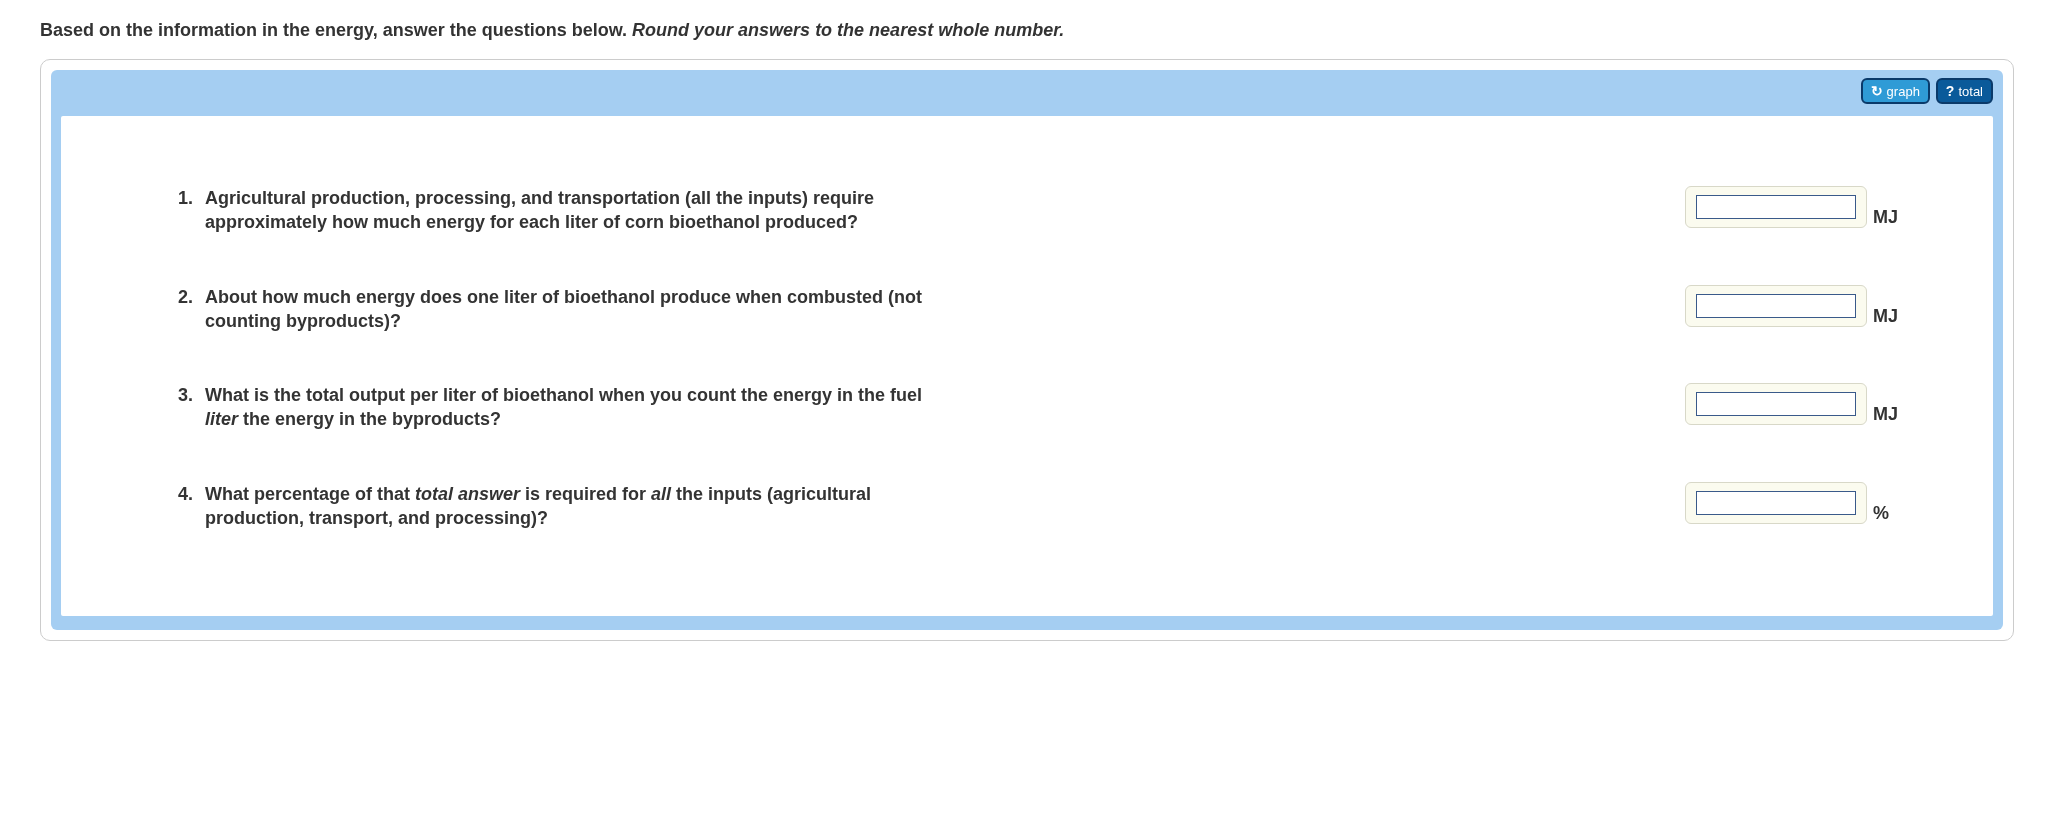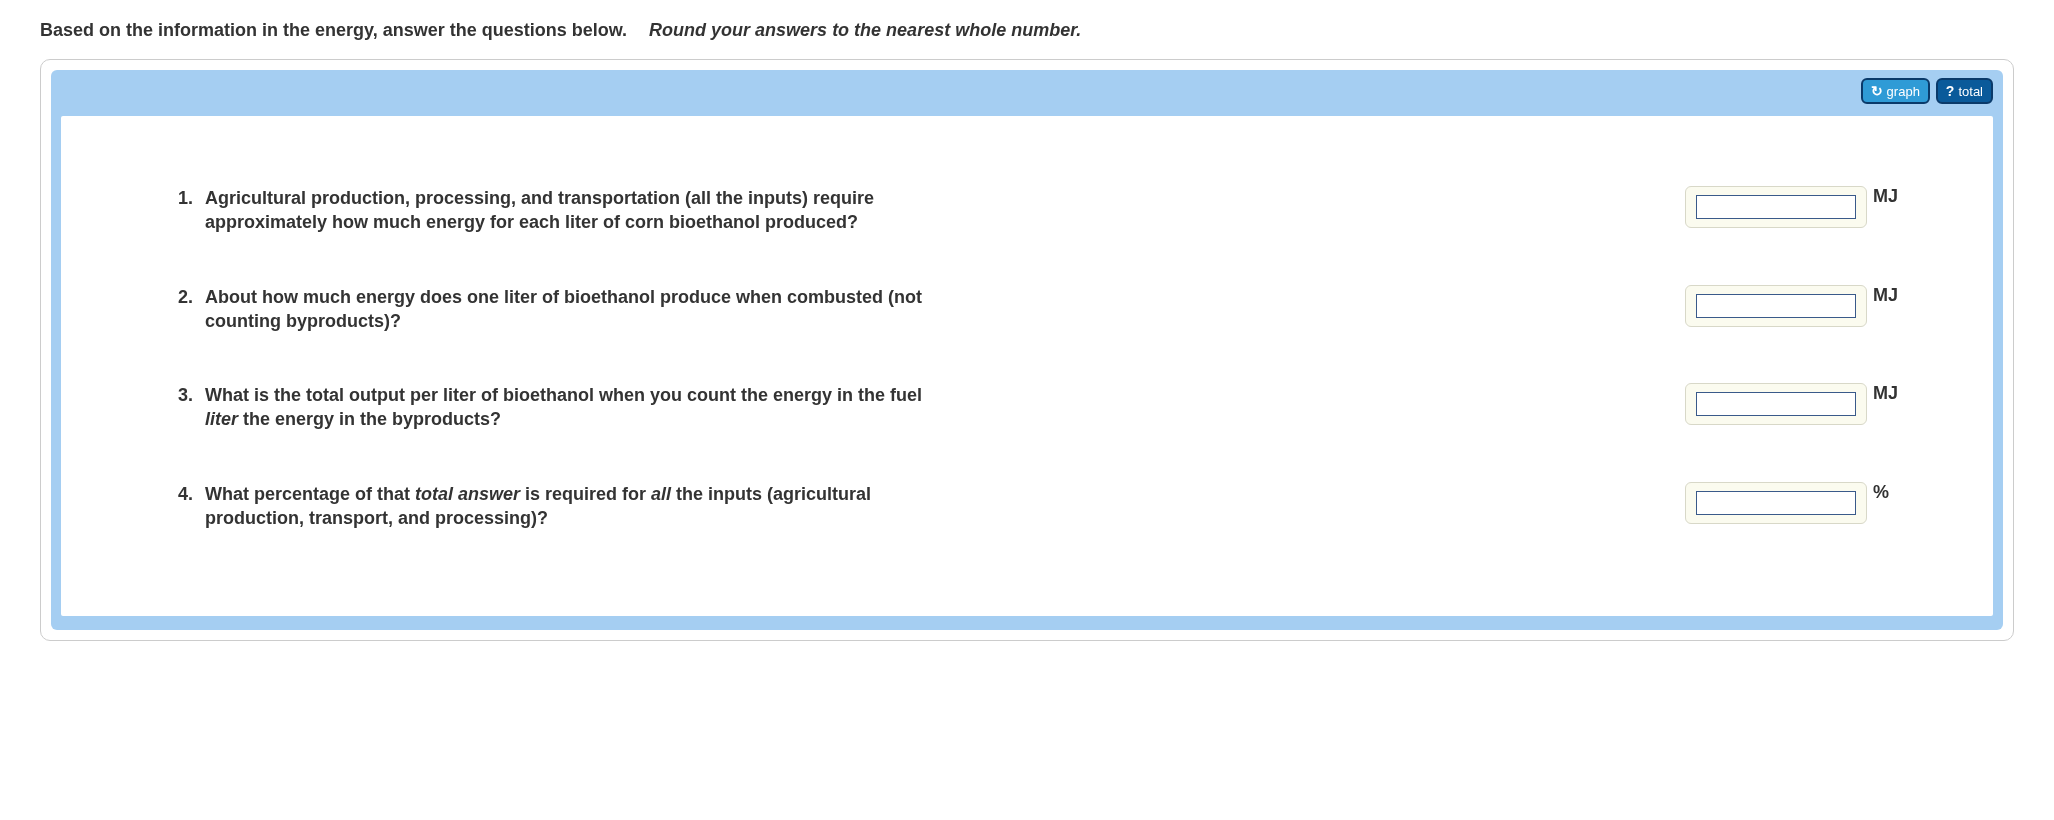--- a/index.html
+++ b/index.html
@@ -7,21 +7,21 @@
     font-family: Verdana, Geneva, sans-serif;
     background: #fff;
     padding: 20px 40px;
   }
   .instruction {
     font-size: 18px;
     font-weight: bold;
     color: #333;
     margin-bottom: 18px;
   }
-  .instruction em { font-style: italic; margin-left: 17px; }
+  .instruction em { font-style: italic; }
   .outer-card {
     border: 1px solid #ccc;
     border-radius: 10px;
     padding: 10px;
     background: #fff;
   }
   .inner-card {
     background: #a5cef2;
     border-radius: 6px;
     padding: 10px;
@@ -69,21 +69,21 @@
     max-width: 760px;
     font-size: 18px;
     font-weight: bold;
     color: #333;
     line-height: 1.35;
   }
   .qnum { min-width: 22px; text-align: right; }
   .qbody em { font-style: italic; }
   .ansgroup {
     display: flex;
-    align-items: flex-start;
+    align-items: flex-end;
     gap: 6px;
     flex-shrink: 0;
   }
   .inputwrap {
     background: #fbfbef;
     border: 1px solid #d8d8c8;
     border-radius: 6px;
     padding: 8px 10px;
     display: inline-flex;
   }

